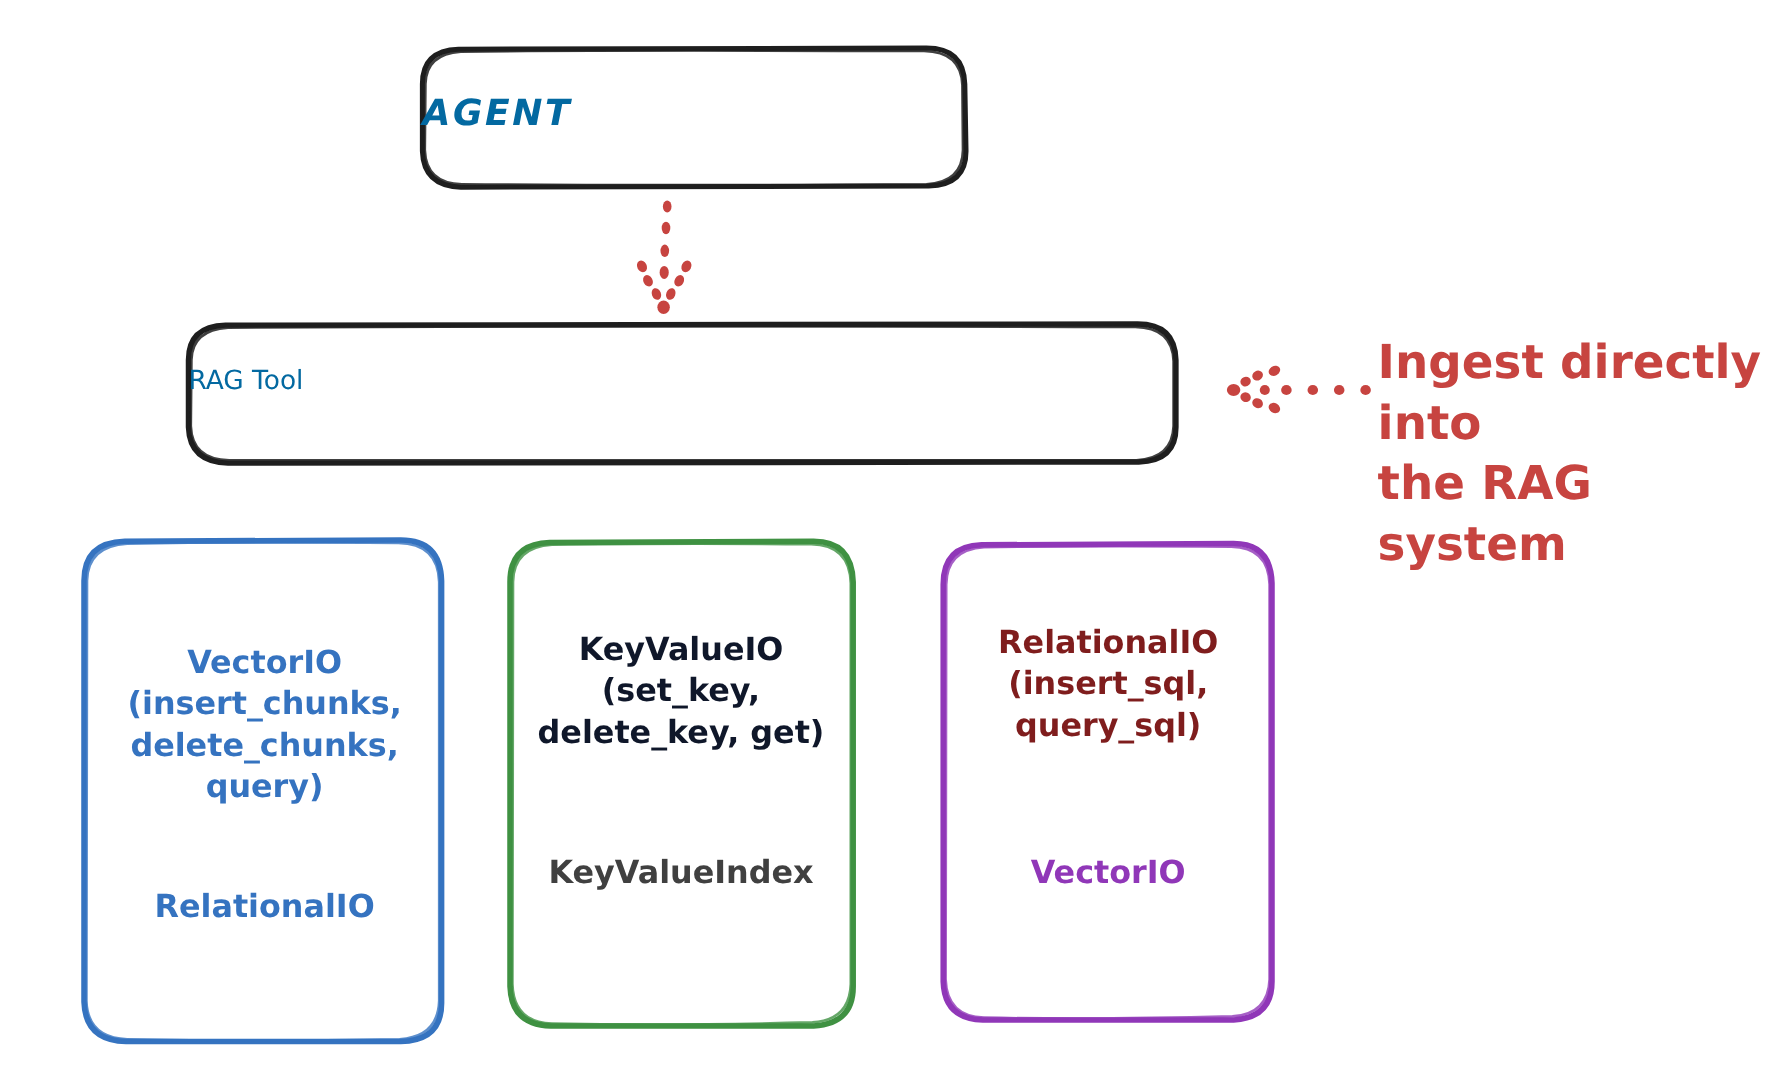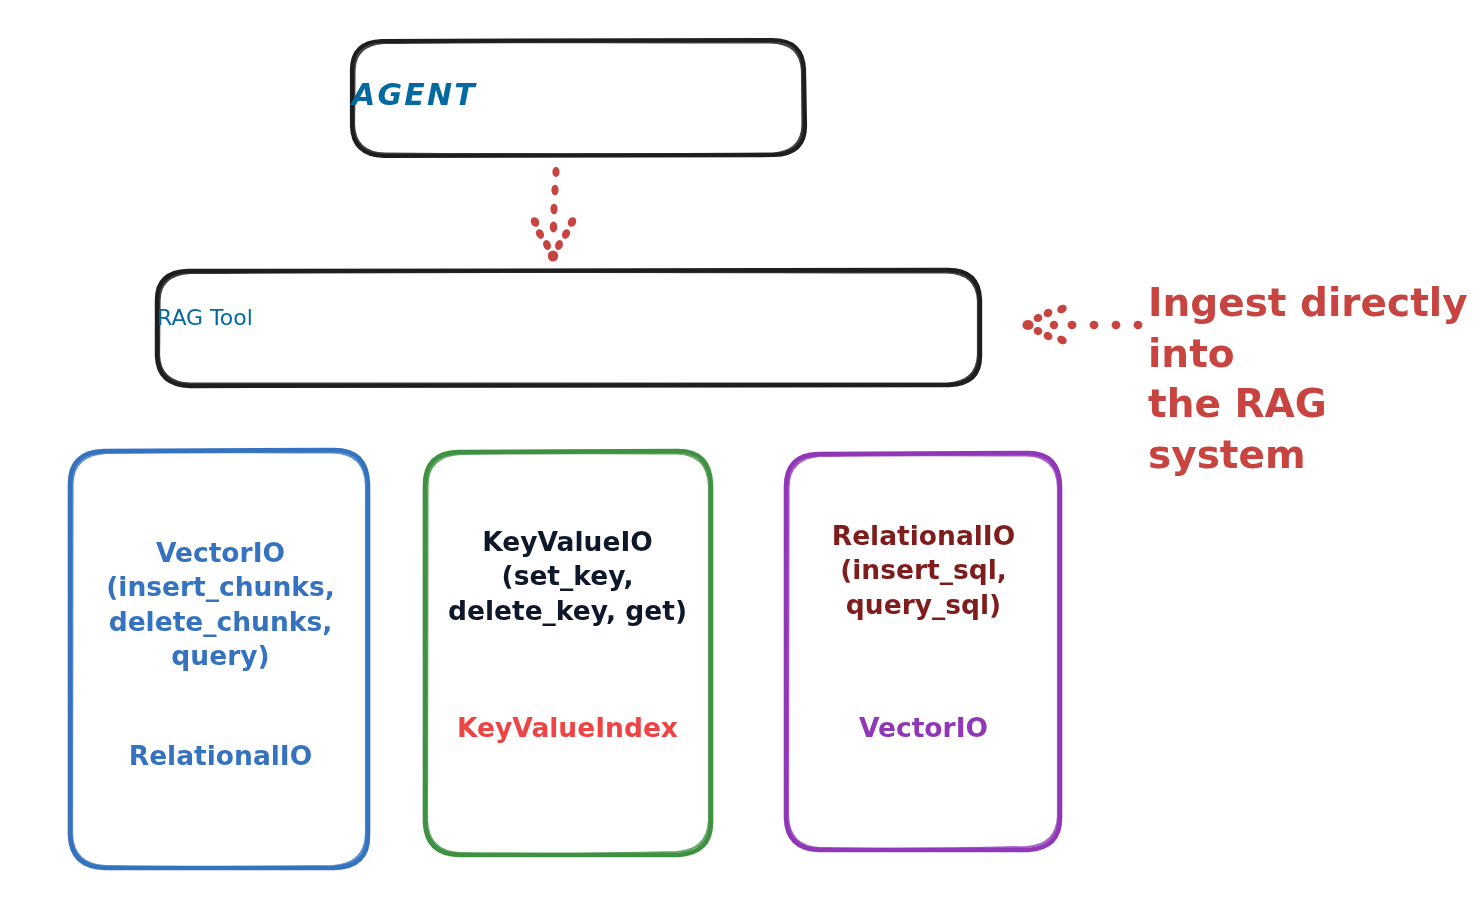--- a/index.html
+++ b/index.html
@@ -69,21 +69,21 @@
     text-align: center;
     font-size: 26.5px;
     font-weight: 700;
     font-family: "DejaVu Sans", sans-serif;
   }
 
   #vector-ops   { left: 78px;  top: 536px; width: 285px; color: #3573c0; }
   #vector-index { left: 78px;  top: 740px; width: 285px; color: #3573c0; }
 
   #kv-ops       { left: 420px; top: 525px; width: 295px; color: #0f172a; }
-  #kv-index     { left: 420px; top: 712px; width: 295px; color: #ef4444; }
+  #kv-index     { left: 420px; top: 712px; width: 295px; color: #404040; }
 
   #rel-ops      { left: 786px; top: 519px; width: 275px; color: #7f1d1d; }
   #rel-index    { left: 786px; top: 712px; width: 275px; color: #9037b8; }
 
   
   #ingest-note {
     position: absolute;
     left: 1148px;
     top: 278px;
     width: 330px;

